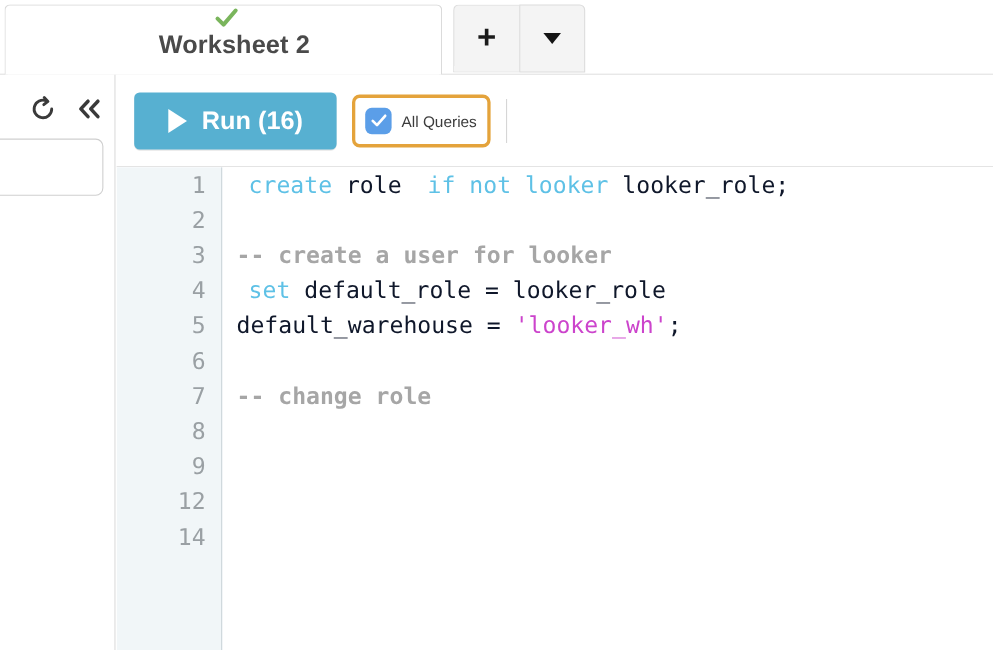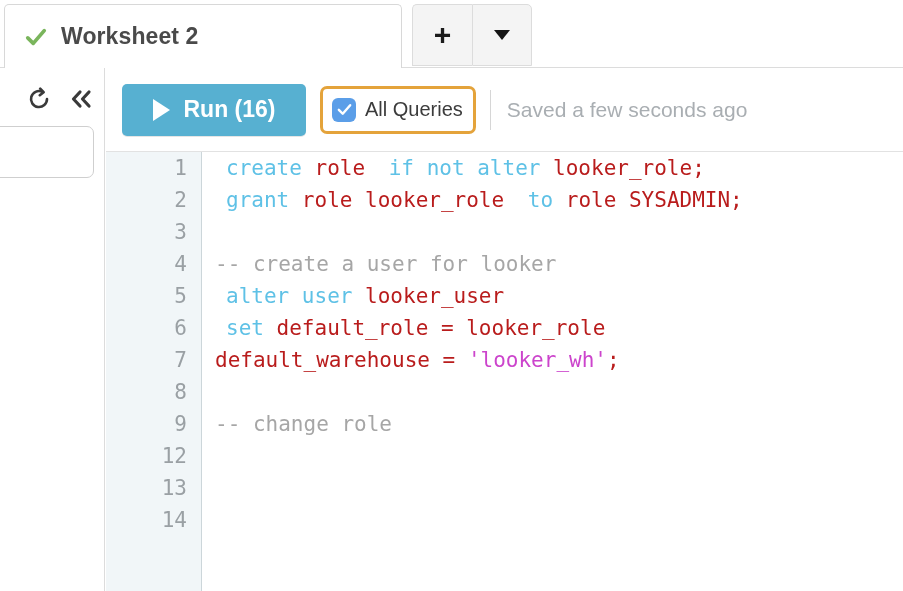--- a/index.html
+++ b/index.html
@@ -40,20 +40,21 @@
     width: 398px;
     height: 64px;
     box-sizing: border-box;
     background: #ffffff;
     border: 1px solid #d8d8d8;
     border-bottom: none;
     border-radius: 5px 5px 0 0;
     display: flex;
     align-items: center;
     padding-left: 20px;
+    flex-direction: column;
   }
   .tab-check {
     width: 22px;
     height: 22px;
     margin-right: 14px;
     flex: 0 0 auto;
     display: block;
   }
   .tab-title {
     font-size: 23px;
@@ -199,21 +200,21 @@
     width: 24px;
     height: 24px;
     border-radius: 6px;
     background: #5b9ee8;
     display: flex;
     align-items: center;
     justify-content: center;
     flex: 0 0 auto;
   }
   .allq-label {
-    font-size: 20px;
+    font-size: 14px;
     color: #3c3c3c;
     white-space: nowrap;
   }
 
   .tb-divider {
     width: 1px;
     height: 40px;
     background: #d6d6d6;
     margin-left: 14px;
   }
@@ -266,22 +267,22 @@
   .code-area .row {
     padding-left: 12px;
     box-sizing: border-box;
     font-family: "DejaVu Sans Mono", "Liberation Mono", monospace;
     font-size: 21px;
     color: #2b2b2b;
     white-space: pre;
   }
   .tok-kw   { color: #5ec1e6; margin-left: 11px; }
   .tok-str  { color: #cc44cc; }
-  .tok-cmt  { color: #a6a6a6; }
-  .tok-pln  { color: #b91c1c; }
+  .tok-cmt  { color: #a6a6a6; font-weight: bold; }
+  .tok-pln  { color: #0f172a; }
 </style>
 </head>
 <body>
 
 <div class="app">
 
   <div class="tabstrip">
 
     <div class="tab">
       <svg class="tab-check" viewBox="0 0 24 24">
@@ -330,45 +331,41 @@
       <span class="chk">
         <svg width="17" height="17" viewBox="0 0 24 24">
           <path d="M4 12.5 L9.5 18 L20 6" fill="none" stroke="#ffffff" stroke-width="3.4" stroke-linecap="round" stroke-linejoin="round"></path>
         </svg>
       </span>
       <span class="allq-label">All Queries</span>
     </div>
 
     <div class="tb-divider"></div>
 
-    <div class="saved-text">Saved a few seconds ago</div>
 
   </div>
 
   <div class="editor">
     <div class="gutter" id="gutter">
         <div class="row">1</div>
         <div class="row">2</div>
         <div class="row">3</div>
         <div class="row">4</div>
         <div class="row">5</div>
         <div class="row">6</div>
         <div class="row">7</div>
         <div class="row">8</div>
         <div class="row">9</div>
         <div class="row">12</div>
-        <div class="row">13</div>
         <div class="row">14</div>
       </div>
     <div class="code-area" id="code-area">
-        <div class="row"><span class="tok-kw">create</span><span class="tok-pln"> role </span><span class="tok-kw">if not alter</span><span class="tok-pln"> looker_role;</span></div>
-        <div class="row"><span class="tok-kw">grant</span><span class="tok-pln"> role looker_role </span><span class="tok-kw">to</span><span class="tok-pln"> role SYSADMIN;</span></div>
+        <div class="row"><span class="tok-kw">create</span><span class="tok-pln"> role </span><span class="tok-kw">if not looker</span><span class="tok-pln"> looker_role;</span></div>
         <div class="row"></div>
         <div class="row"><span class="tok-cmt">-- create a user for looker</span></div>
-        <div class="row"><span class="tok-kw">alter user</span><span class="tok-pln"> looker_user</span></div>
         <div class="row"><span class="tok-kw">set</span><span class="tok-pln"> default_role = looker_role</span></div>
         <div class="row"><span class="tok-pln">default_warehouse = </span><span class="tok-str">'looker_wh'</span><span class="tok-pln">;</span></div>
         <div class="row"></div>
         <div class="row"><span class="tok-cmt">-- change role</span></div>
         <div class="row"></div>
       </div>
   </div>
 
 </div>
 

